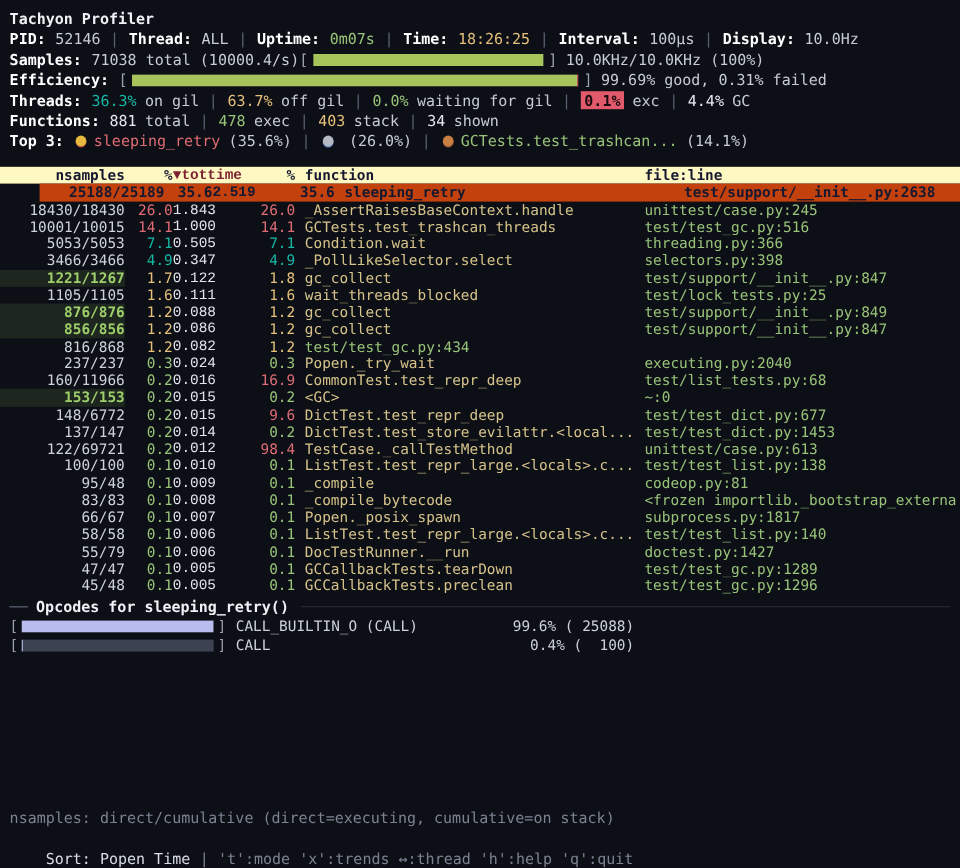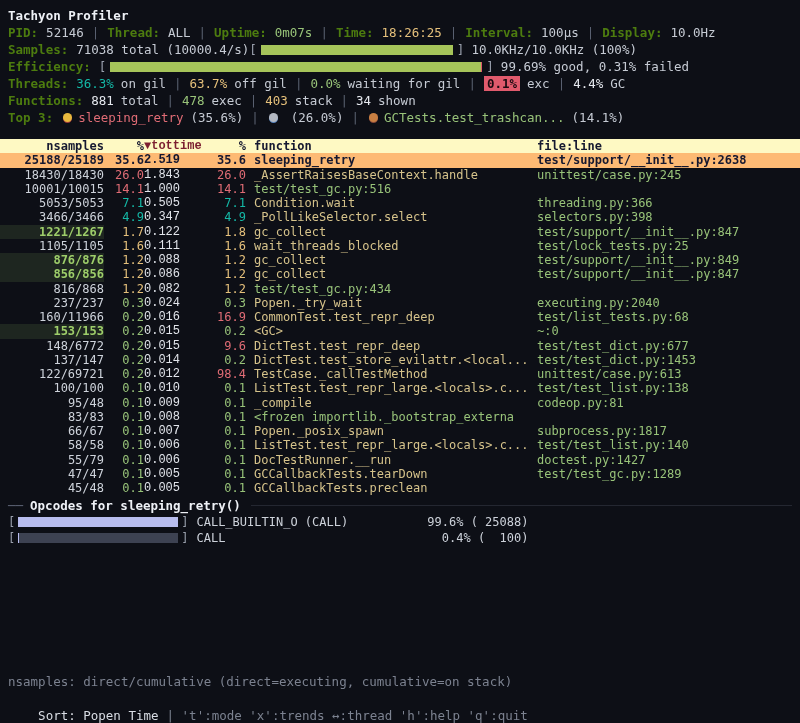--- a/index.html
+++ b/index.html
@@ -6,21 +6,21 @@
   html,body { width:800px; height:723px; overflow:hidden; }
   body {
     background:#0d0f16; color:#c6cbd4;
     font-family:"DejaVu Sans Mono","Liberation Mono",monospace;
     font-size:12.5px;
     display:flex; flex-direction:column;
     padding-top:7px;
   }
   .hline { height:17px; padding:0 8px; display:flex; align-items:center; white-space:pre; }
   .title { color:#eef1f6; font-weight:700; }
-  .lbl { color:#4d7c0f; font-weight:700; margin-right:8px; }
+  .lbl { color:#ffffff; font-weight:700; margin-right:8px; }
   .sep { color:#596070; margin:0 8px; }
   .suf { margin-left:7px; }
   .green { color:#98c379; } .yellow { color:#e5c07b; } .orange { color:#14b8a6; }
   .red { color:#e06c75; } .blue { color:#61afef; } .white { color:#e6e9ef; }
   .bracket { color:#9aa0ad; }
   .badge { background:#e05a6c; color:#1a0a10; padding:0 3px; font-weight:700; }
 
   .bar { display:inline-flex; height:10px; background:#262a36; margin:0 4px; align-items:stretch; overflow:hidden; }
   .bar-samples { width:192px; }
   .bar-eff { width:372px; }
@@ -31,21 +31,21 @@
   .trow { display:flex; height:14.25px; line-height:14.25px; font-size:12px; }
   .cell { white-space:pre; overflow:hidden; }
   .c-ns { width:104px; text-align:right; color:#ced3db; }
   .c-p1, .c-p2 { width:40px; text-align:right; }
   .c-tt { width:62px; text-align:left; color:#e2e5eb;font-family:Liberation Mono, monospace; }
   .c-fn { width:283px; padding-left:8px; color:#d6c38b; }
   .c-file { flex:1; padding-left:8px; color:#98c379; }
   .thead { background:#fef9c3; font-weight:700; }
   .thead .cell { color:#151830; }
   .thead .c-tt { color:#7c1f30; }
-  .trow.sel { background:#fdba74; }
+  .trow.sel { background:#c2410c;margin-left:33px; }
   .trow.sel .cell { color:#151830 !important; font-weight:700; }
   .c-ns.hl { color:#9ece6a; font-weight:700; background:rgba(158,206,106,.12); }
 
   .ophdr { display:flex; align-items:center; height:17px; padding:0 8px; margin-top:2px; }
   .ophdr .dash { color:#596070; margin-right:7px; }
   .ophdr .optitle { color:#eef1f6; font-weight:700; margin-right:10px; }
   .ophdr .rule { flex:1; height:0; border-top:1px solid rgba(90,96,112,.3); }
   .oprow { display:flex; align-items:center; height:16px; padding:0 8px; font-size:12px; white-space:pre; }
   .opbar { width:160px; height:10px; background:#3d4252; display:inline-flex; margin:0 3px; overflow:hidden; }
   .opbar .fill { background:#b8bdee; height:100%; }
@@ -157,20 +157,21 @@
         <span class="cell c-tt">1.843</span>
         <span class="cell c-p2 red">26.0</span>
         <span class="cell c-fn">_AssertRaisesBaseContext.handle</span>
         <span class="cell c-file">unittest/case.py:245</span>
       </div>
       <div class="trow">
         <span class="cell c-ns">10001/10015</span>
         <span class="cell c-p1 red">14.1</span>
         <span class="cell c-tt">1.000</span>
         <span class="cell c-p2 red">14.1</span>
+        <span class="cell c-fn">GCTests.test_trashcan_threads</span>
         <span class="cell c-file">test/test_gc.py:516</span>
       </div>
       <div class="trow">
         <span class="cell c-ns">5053/5053</span>
         <span class="cell c-p1 orange">7.1</span>
         <span class="cell c-tt">0.505</span>
         <span class="cell c-p2 orange">7.1</span>
         <span class="cell c-fn">Condition.wait</span>
         <span class="cell c-file">threading.py:366</span>
       </div>
@@ -283,20 +284,21 @@
         <span class="cell c-tt">0.009</span>
         <span class="cell c-p2 green">0.1</span>
         <span class="cell c-fn">_compile</span>
         <span class="cell c-file">codeop.py:81</span>
       </div>
       <div class="trow">
         <span class="cell c-ns">83/83</span>
         <span class="cell c-p1 green">0.1</span>
         <span class="cell c-tt">0.008</span>
         <span class="cell c-p2 green">0.1</span>
+        <span class="cell c-fn">_compile_bytecode</span>
         <span class="cell c-file">&lt;frozen importlib._bootstrap_externa</span>
       </div>
       <div class="trow">
         <span class="cell c-ns">66/67</span>
         <span class="cell c-p1 green">0.1</span>
         <span class="cell c-tt">0.007</span>
         <span class="cell c-p2 green">0.1</span>
         <span class="cell c-fn">Popen._posix_spawn</span>
         <span class="cell c-file">subprocess.py:1817</span>
       </div>
@@ -323,20 +325,21 @@
         <span class="cell c-p2 green">0.1</span>
         <span class="cell c-fn">GCCallbackTests.tearDown</span>
         <span class="cell c-file">test/test_gc.py:1289</span>
       </div>
       <div class="trow">
         <span class="cell c-ns">45/48</span>
         <span class="cell c-p1 green">0.1</span>
         <span class="cell c-tt">0.005</span>
         <span class="cell c-p2 green">0.1</span>
         <span class="cell c-fn">GCCallbackTests.preclean</span>
+        <span class="cell c-file">test/test_gc.py:1296</span>
       </div>
     </div>
 </div>
 
 <div class="ophdr">
   <span class="dash">──</span>
   <span class="optitle">Opcodes for sleeping_retry()</span>
   <span class="rule"></span>
 </div>
 

